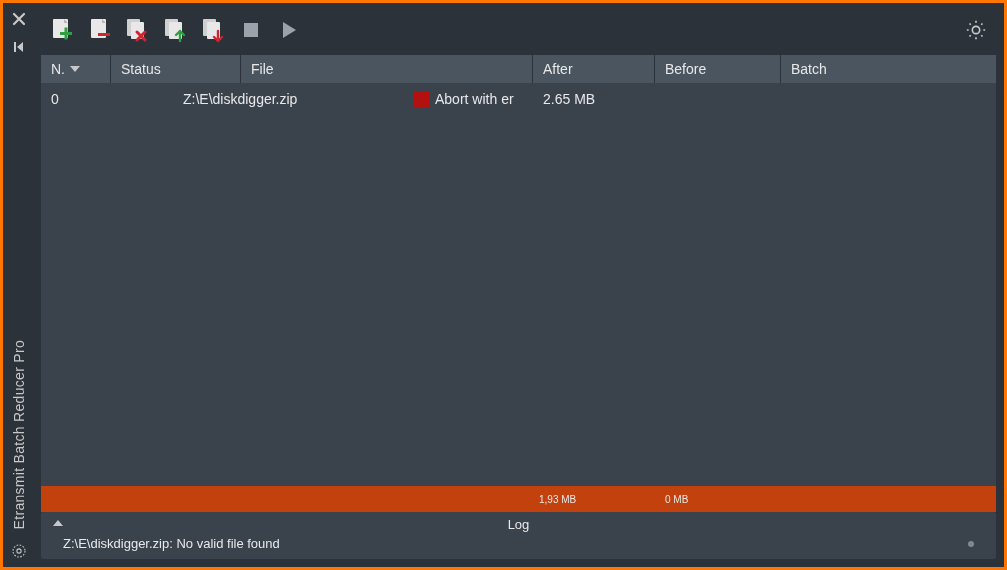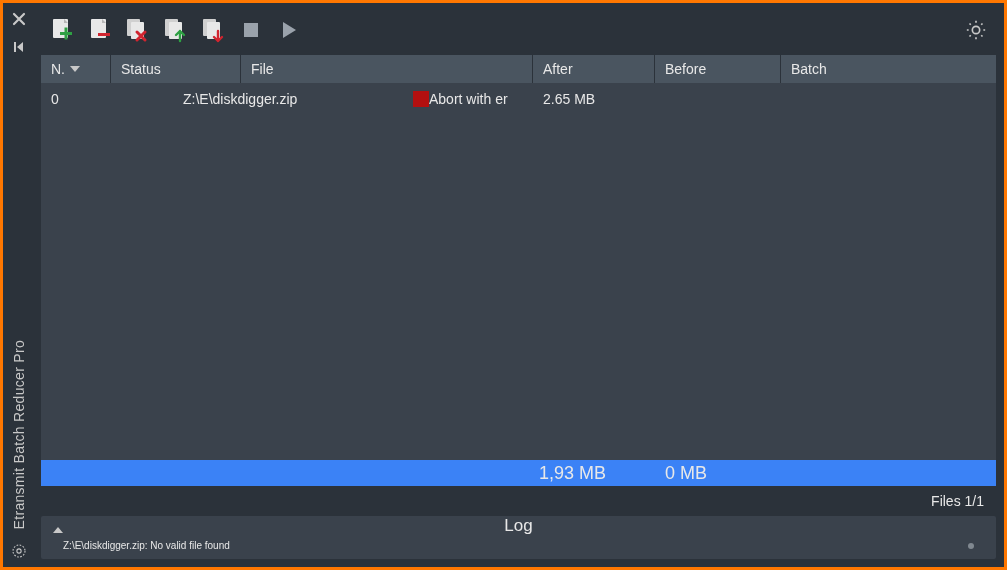--- a/index.html
+++ b/index.html
@@ -86,31 +86,31 @@
 }
 .grid-row {
   display: flex;
   height: 32px;
   align-items: center;
   color: #e8e8e8;
 }
 .gr-cell { padding: 0 10px; font-size: 14px; display:flex; align-items:center; overflow:hidden; white-space:nowrap;}
 .gr-cell.n { width: 70px; }
 .gr-cell.file { flex: 1; min-width: 240px; padding-left: 72px; }
-.gr-cell.status { width: 130px; }
+.gr-cell.status { width: 130px; gap:6px; }
 .gr-cell.before { width: 126px; }
 .gr-cell.after { width: 122px; }
 .gr-cell.ratio { width: 215px; }
 .status-sq { width:16px; height:16px; background:#b31010; flex-shrink:0;}
 .totals {
   height: 26px;
   display: flex;
   align-items: center;
-  background: #3b82f6;
-  font-size: 18px;
+  background: #c2410c;
+  font-size: 10px;
 }
 .tot-pad {width:70px;}
 .tot-file { flex:1; min-width:240px;}
 .tot-status{width:130px;}
 .tot-before{width:126px; padding:0 6px;}
 .tot-after{width:122px; padding:0 6px;}
 .tot-ratio{width:215px;}
 .files-row {
   height: 30px;
   display:flex;
@@ -124,31 +124,31 @@
   border-radius: 2px;
   display:flex;
   flex-direction:column;
 }
 .log-header {
   height:20px;
   display:flex;
   align-items:flex-end;
   justify-content:center;
   position:relative;
-  font-size:17px;
+  font-size:13px;
 }
 .log-arrow {
   position:absolute;
   left:10px;
   top:4px;
   cursor:pointer;
 }
 .log-body {
   padding: 4px 22px 8px 22px;
-  font-size:10px;
+  font-size:13px;
   display:flex;
   justify-content:space-between;
   align-items:center;
 }
 .log-bullet { width:6px;height:6px;border-radius:50%;background:#808890;}
 </style>
 </head>
 <body>
 
 <div class="app-frame">
@@ -276,23 +276,20 @@
 
     <div class="totals">
       <div class="tot-pad"></div>
       <div class="tot-file"></div>
       <div class="tot-status"></div>
       <div class="tot-before">1,93 MB</div>
       <div class="tot-after">0 MB</div>
       <div class="tot-ratio"></div>
     </div>
 
-    <div class="files-row">
-      <span>Files 1/1</span>
-    </div>
 
     <div class="log-panel">
       <div class="log-header">
         <div class="log-arrow">
           <svg width="14" height="10" viewBox="0 0 14 10">
               <path d="M2 8 L7 2 L12 8 Z" fill="#c8c8c8"></path>
             </svg>
         </div>
         <span>Log</span>
       </div>

